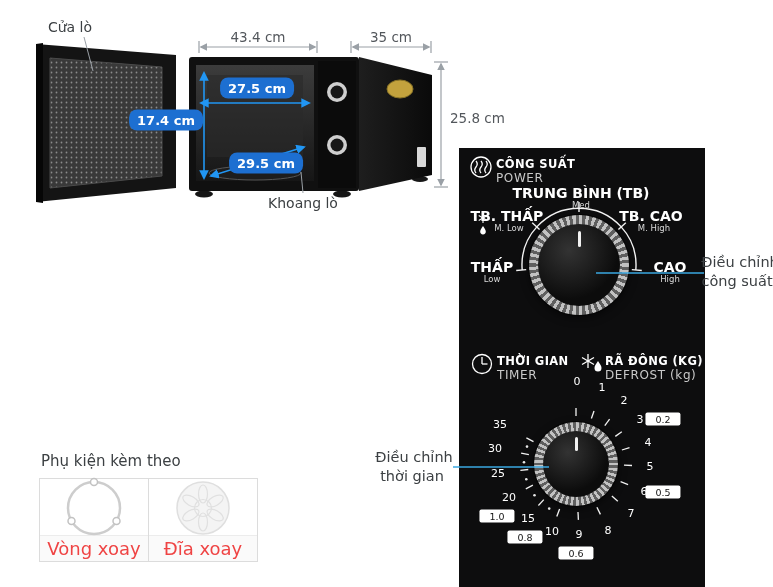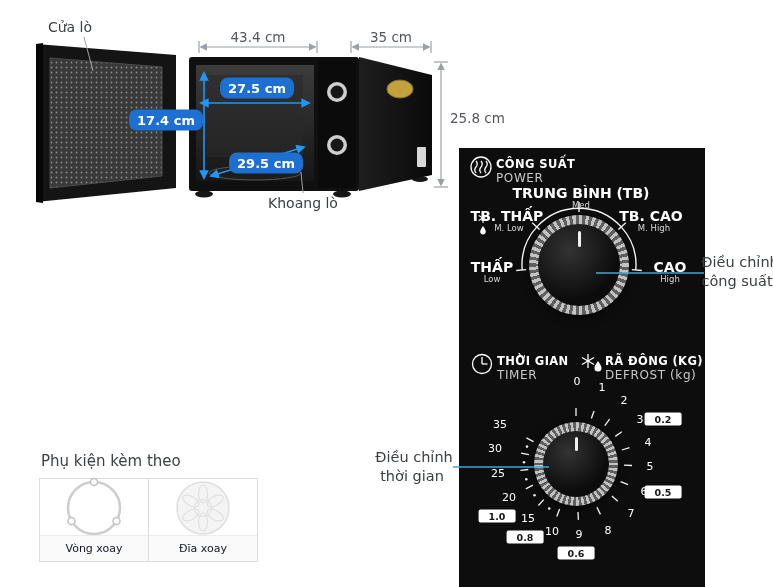--- a/index.html
+++ b/index.html
@@ -13,34 +13,34 @@
   .dim{font-size:13.5px;color:#53575c}
   .lbl{font-size:14px;color:#3c4043}
   .blue-box{position:absolute;z-index:4;background:#1d6fd1;color:#fff;font-weight:bold;font-size:13px;
             padding:3px 8px;border-radius:8px;transform:translate(-50%,-50%);white-space:nowrap}
   .panel-bg{background:#0d0d0e;z-index:1}
   .p-title{font-size:11.5px;font-weight:bold;color:#fff;letter-spacing:.4px;white-space:nowrap}
   .p-sub{font-size:12px;color:#c9c9c9;letter-spacing:.6px;white-space:nowrap}
   .k-main{font-size:14px;font-weight:bold;color:#fff}
   .k-sub{font-size:8.5px;color:#d8d8d8;font-weight:normal}
   .t-num{font-size:11px;color:#fff;z-index:4}
-  .w-box{position:absolute;z-index:4;background:#fff;color:#141414;font-size:9.5px;font-weight:bold;
+  .w-box{position:absolute;z-index:4;background:#fff;color:#141414;font-size:9.5px;font-weight:normal;
          padding:1px 10px;border-radius:2px;transform:translate(-50%,-50%);white-space:nowrap}
   .ann{font-size:14.5px;color:#3c4043;z-index:4}
   .knob{position:absolute;z-index:2;border-radius:50%;background:#8f8f8f;
         background-image:repeating-conic-gradient(#c2c2c2 0deg 4deg,#5f5f5f 4deg 8deg);
         box-shadow:0 0 0 1px #050505,0 3px 8px rgba(0,0,0,.55)}
   .knob-face{position:absolute;inset:9px;border-radius:50%;
              background:radial-gradient(circle at 38% 32%,#333 0%,#0c0c0c 65%)}
   .knob-pointer{position:absolute;left:50%;top:7px;width:3px;height:16px;margin-left:-1.5px;
                 background:#f2f2f2;border-radius:1.5px}
   .acc-card{border:1px solid #dcdcdc;background:#fff;z-index:1}
   .acc-label{position:absolute;left:0;right:0;bottom:0;height:26px;background:#fafafa;
              border-top:1px solid #ececec;display:flex;align-items:center;justify-content:center;
-             font-size:11px;color:#0f172a}
+             font-size:18px;color:#ef4444}
   #ov{z-index:3;pointer-events:none}
   #mw{z-index:1}
 </style>
 </head>
 <body>
 
 <div id="canvas">
 
   <svg id="mw" class="abs" style="left:15px;top:15px" width="450" height="220" viewBox="0 0 450 220">
     <defs>

